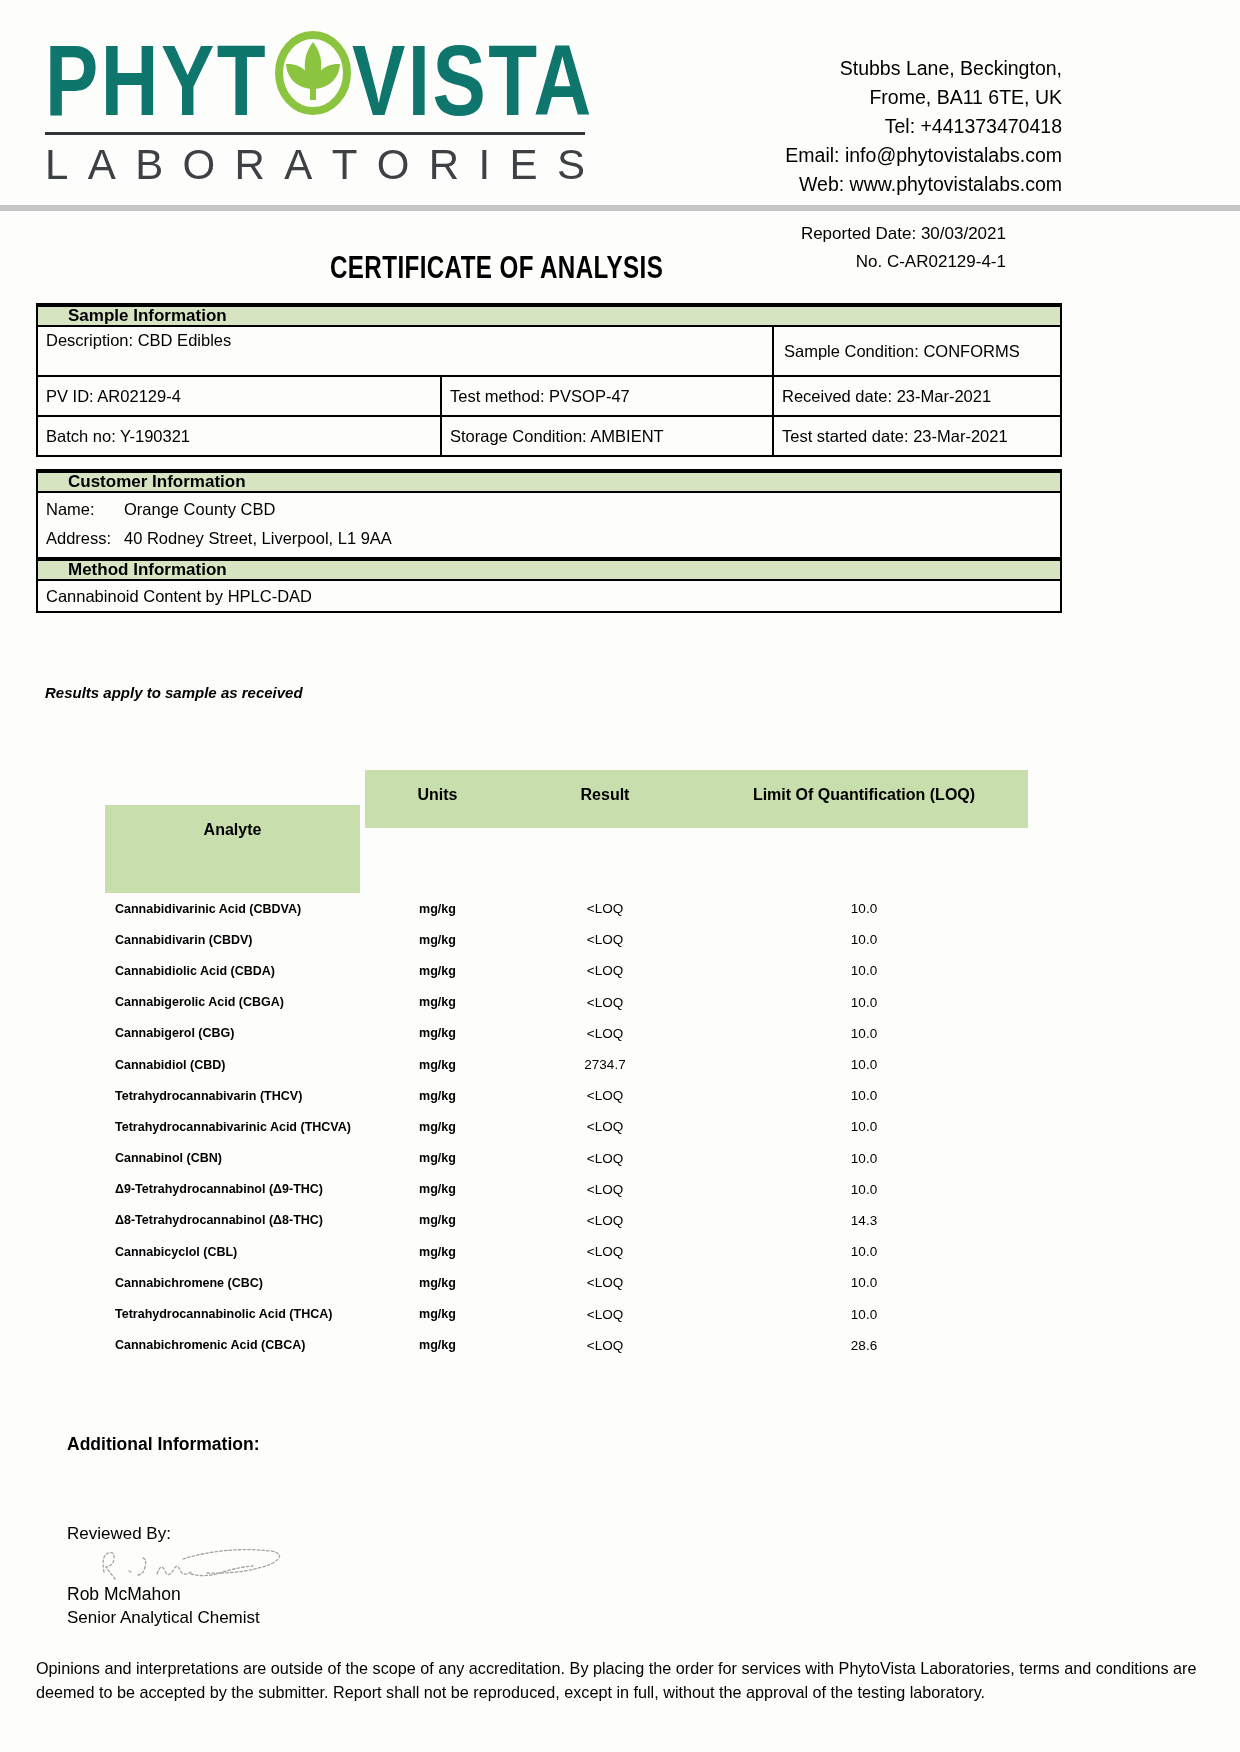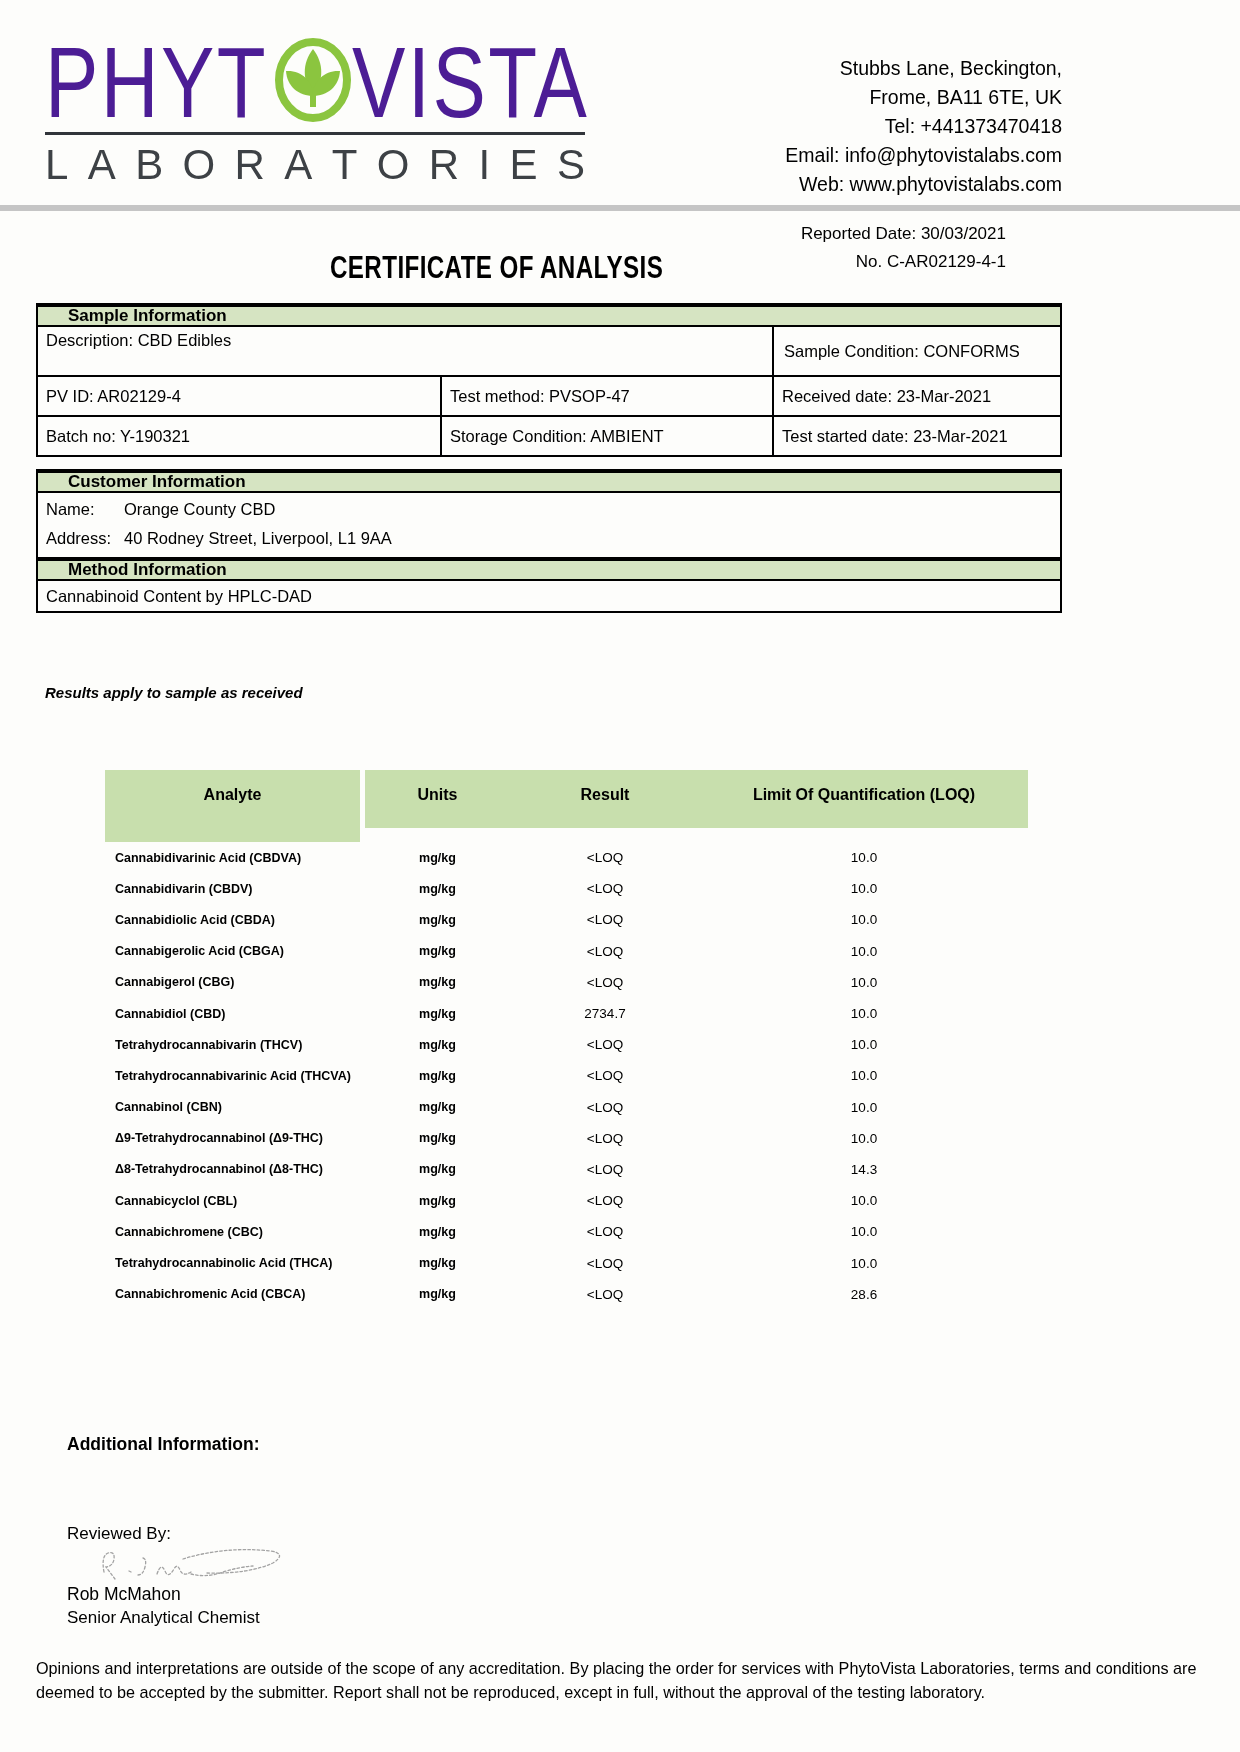--- a/index.html
+++ b/index.html
@@ -1,21 +1,21 @@
 <!DOCTYPE html>
 <html><head>
 <meta charset="utf-8">
 <style>
   html,body{margin:0;padding:0;background:#e8e8e8;}
   .page{position:relative;width:1240px;height:1752px;background:#fdfdfb;margin:0 auto;
         font-family:"Liberation Sans","DejaVu Sans",sans-serif;color:#000;overflow:hidden;}
 
   
   .logo{position:absolute;left:45px;top:30px;width:540px;}
-  .logo-word{display:flex;align-items:center;height:104px;color:#4c1d95;font-size:100px;line-height:1;font-weight:400;}
+  .logo-word{display:flex;height:104px;color:#0f766e;font-size:100px;line-height:1;font-weight:700;}
   .logo-letters{display:inline-block;transform:scaleX(0.80);transform-origin:left center;letter-spacing:3px;}
   .lp1{margin-right:-50px;}
   .lp2{margin-right:-60px;}
   .leaf-svg{flex:0 0 auto;margin:0 0 4px 0;}
   .logo-rule{width:540px;height:3px;background:#31353a;margin-top:-2px;}
   .logo-sub{display:flex;justify-content:space-between;width:540px;margin-top:9px;
             font-size:42px;line-height:1;color:#3d4145;}
   .contact{position:absolute;top:54px;right:178px;text-align:right;font-size:19.5px;line-height:29px;}
 
   .gray-divider{position:absolute;top:205px;left:0;width:1240px;height:6px;background:#c5c5c5;}
@@ -46,21 +46,21 @@
   .lbl{display:inline-block;min-width:78px;}
   .method{border:2px solid #000;margin-top:-2px;height:34px;box-sizing:border-box;
           display:flex;align-items:center;padding-left:8px;font-size:16.5px;}
 
   
   .note{position:absolute;left:45px;top:684px;font-size:15px;font-weight:bold;font-style:italic;}
   .results{position:absolute;left:105px;top:770px;width:923px;}
   .rt-header{display:grid;grid-template-columns:255px 5px 145px 190px 328px;}
   .hcell{background:#c8dfad;font-weight:bold;font-size:16px;text-align:center;
          padding-top:16px;box-sizing:border-box;}
-  .hcell.h-analyte{height:72px;}
+  .hcell.h-analyte{height:88px;margin-top:35px;}
   .hcell.h-rest{height:58px;}
   .hspacer{background:transparent;}
   .rt-row{display:grid;grid-template-columns:255px 5px 145px 190px 328px;height:31.2px;align-items:center;}
   .rc{font-size:13.5px;text-align:center;}
   .rc-analyte{text-align:left;padding-left:10px;font-weight:bold;font-size:12.5px;}
   .rc-units{font-weight:bold;font-size:12.5px;}
 
   
   .addl{position:absolute;left:67px;top:1434px;font-size:17.5px;font-weight:bold;}
   .reviewed{position:absolute;left:67px;top:1524px;font-size:17px;}

